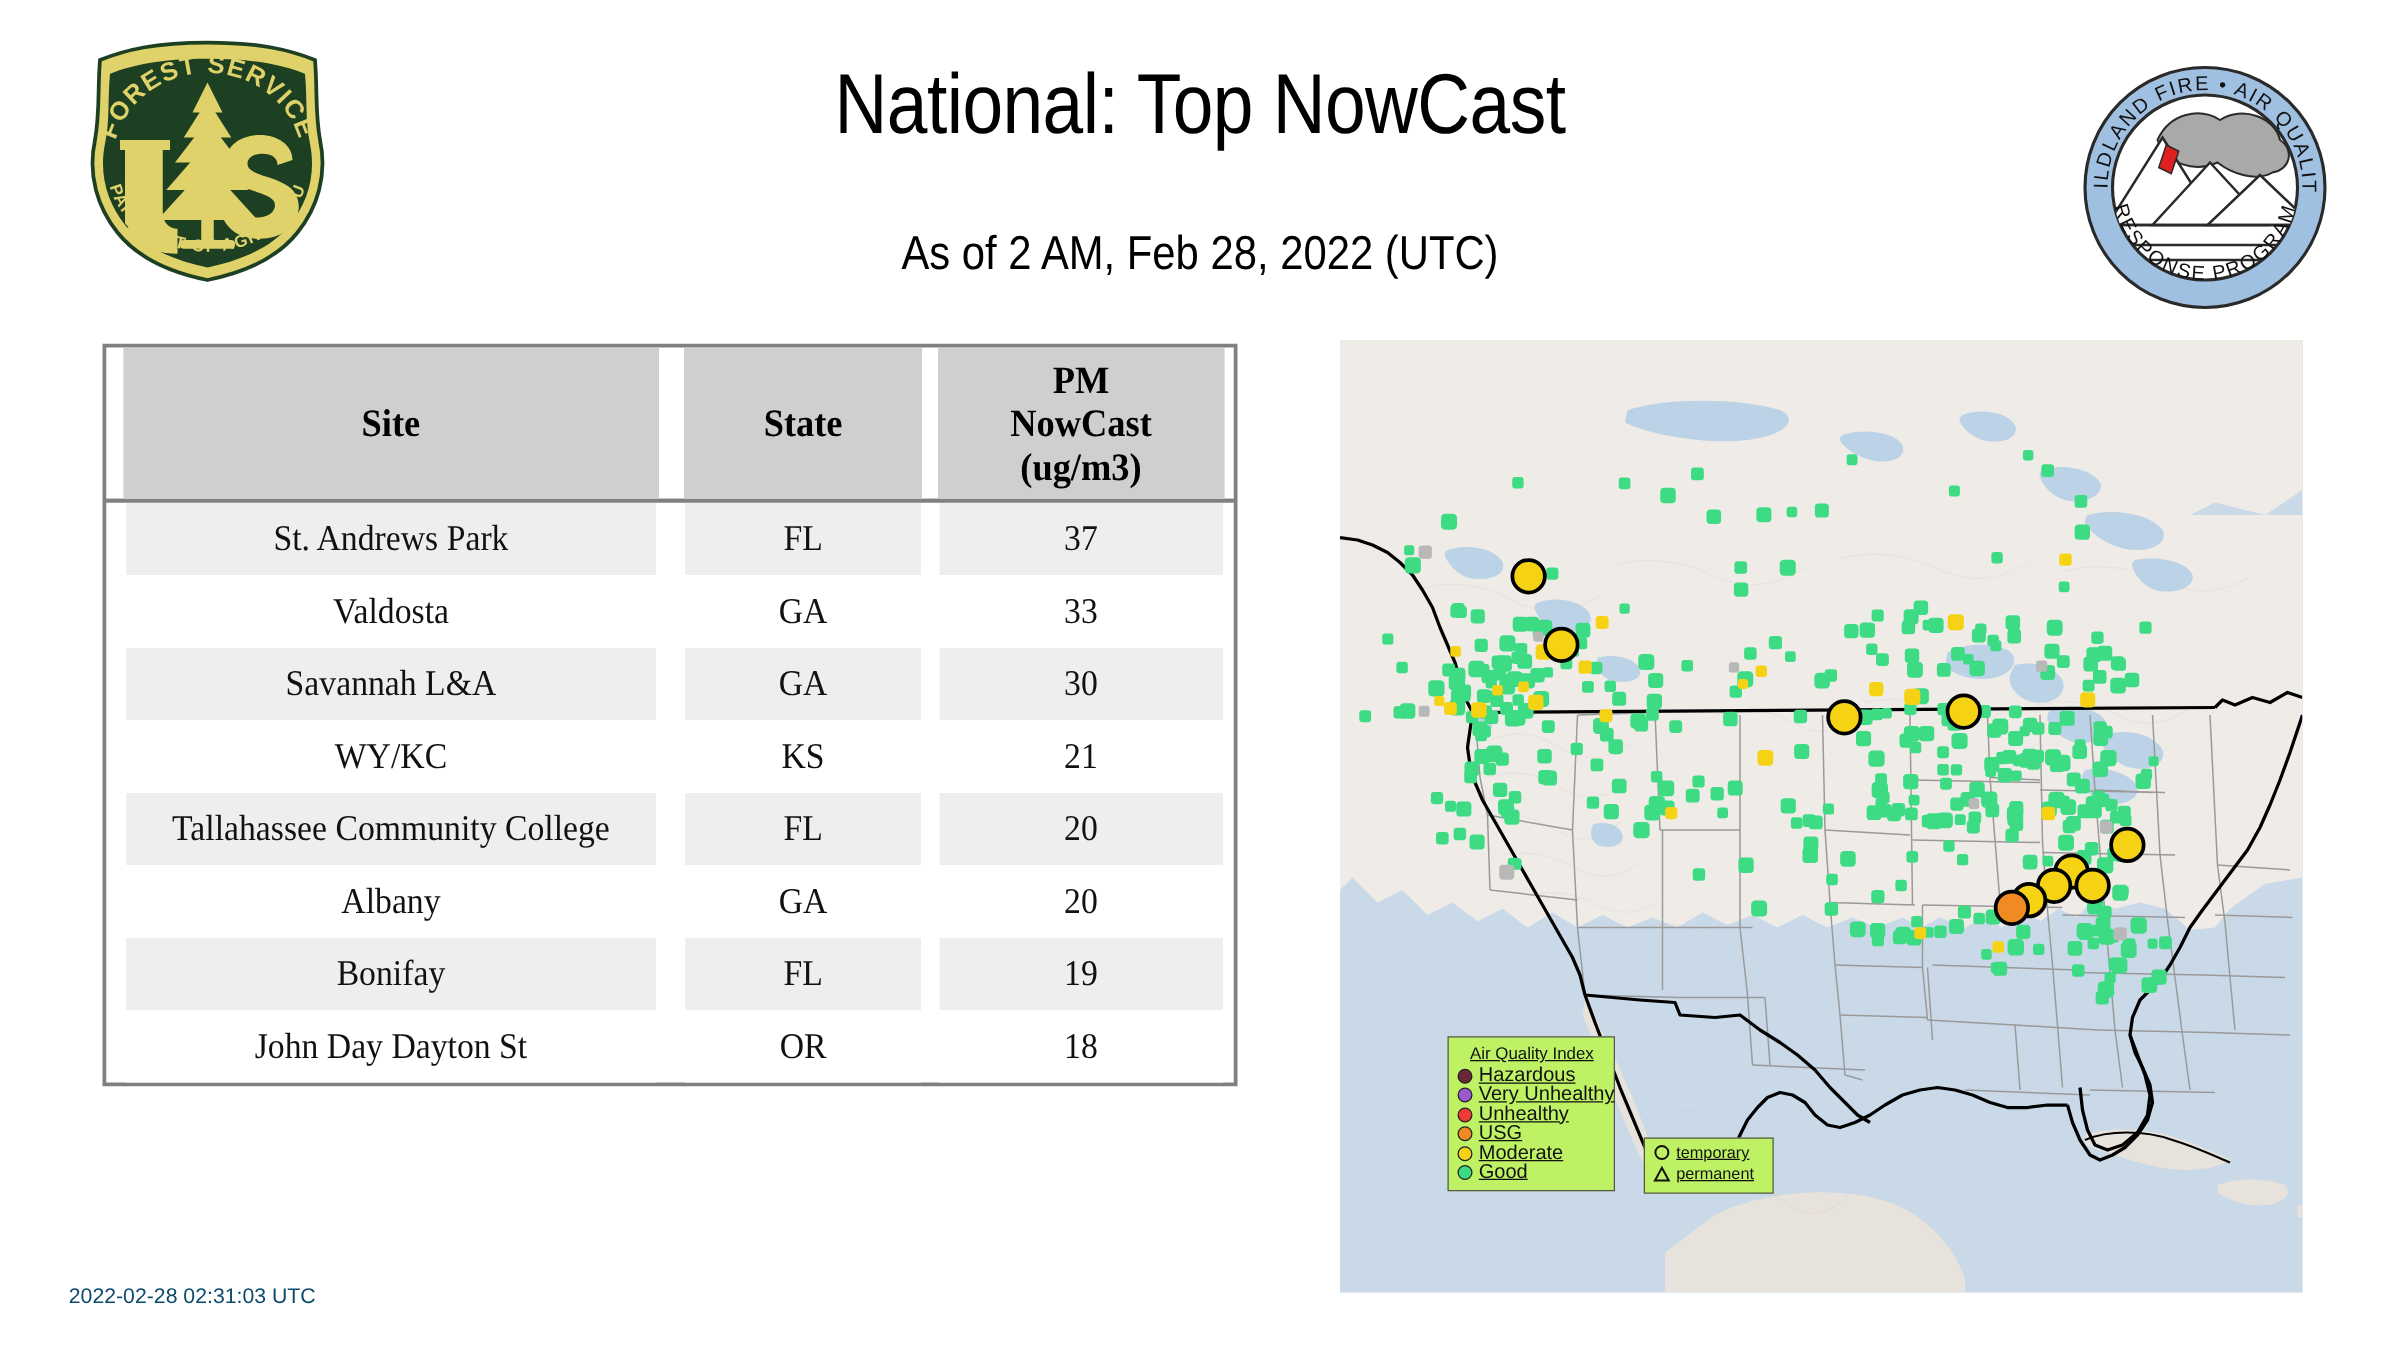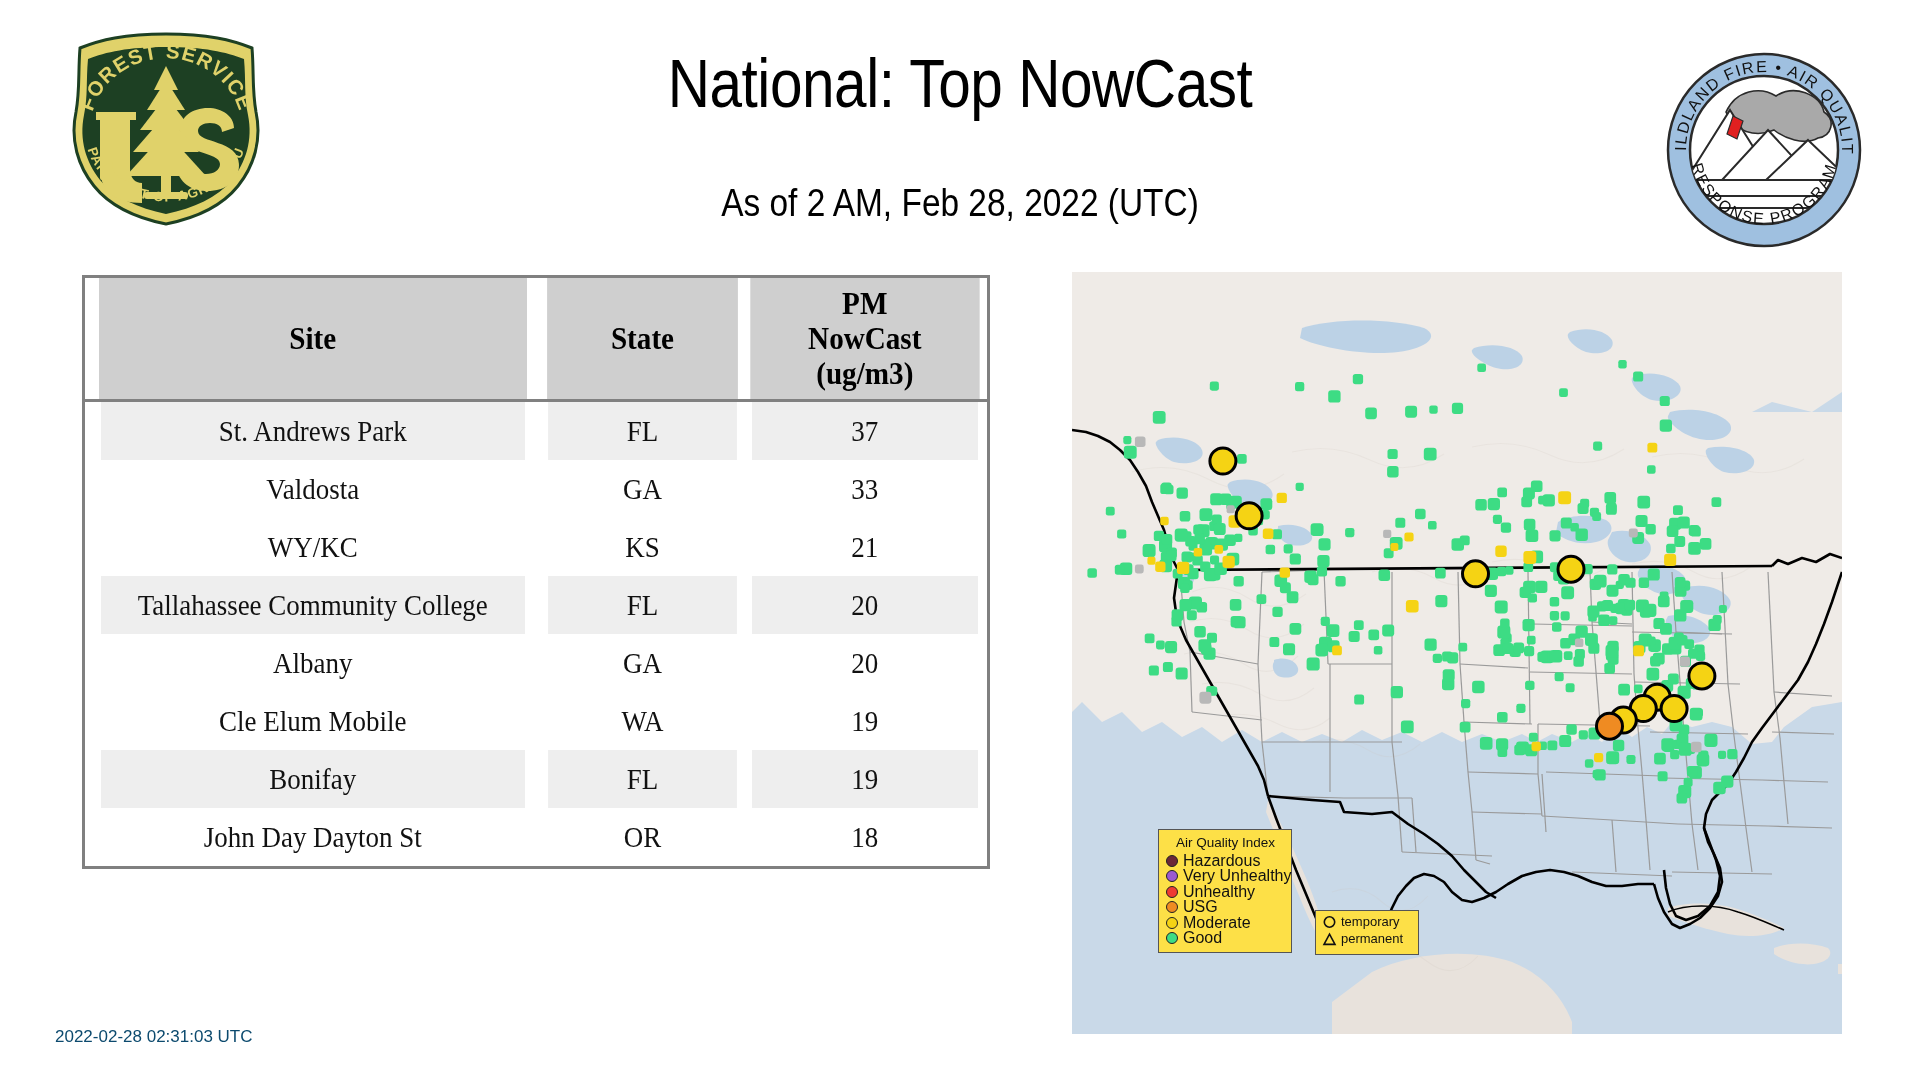--- a/index.html
+++ b/index.html
@@ -121,25 +121,26 @@
     width: 770px;
     height: 762px;
     overflow: hidden;
     background: #c9d9e8;
   }
   #map-canvas { position: absolute; inset: 0; }
 
   
   .map-legend {
     position: absolute;
-    background: #fde047;
+    background: #bef264;
     border: 1.5px solid #555;
     box-sizing: border-box;
     font-family: "Liberation Sans", sans-serif;
     color: #111;
+    text-decoration: underline;
   }
   #aqi-legend {
     left: 86px;
     top: 557px;
     width: 134px;
     padding: 5px 6px 6px 7px;
   }
   #aqi-legend .legend-title {
     font-size: 13.5px;
     text-align: center;
@@ -323,39 +324,39 @@
       <tr class="odd">
         <td>St. Andrews Park</td>
         <td>FL</td>
         <td>37</td>
       </tr>
       <tr class="even">
         <td>Valdosta</td>
         <td>GA</td>
         <td>33</td>
       </tr>
+      <tr class="odd">
+        <td>Savannah L&amp;A</td>
+        <td>GA</td>
+        <td>30</td>
+      </tr>
       <tr class="even">
         <td>WY/KC</td>
         <td>KS</td>
         <td>21</td>
       </tr>
       <tr class="odd">
         <td>Tallahassee Community College</td>
         <td>FL</td>
         <td>20</td>
       </tr>
       <tr class="even">
         <td>Albany</td>
         <td>GA</td>
         <td>20</td>
-      </tr>
-      <tr class="even">
-        <td>Cle Elum Mobile</td>
-        <td>WA</td>
-        <td>19</td>
       </tr>
       <tr class="odd">
         <td>Bonifay</td>
         <td>FL</td>
         <td>19</td>
       </tr>
       <tr class="even">
         <td>John Day Dayton St</td>
         <td>OR</td>
         <td>18</td>

